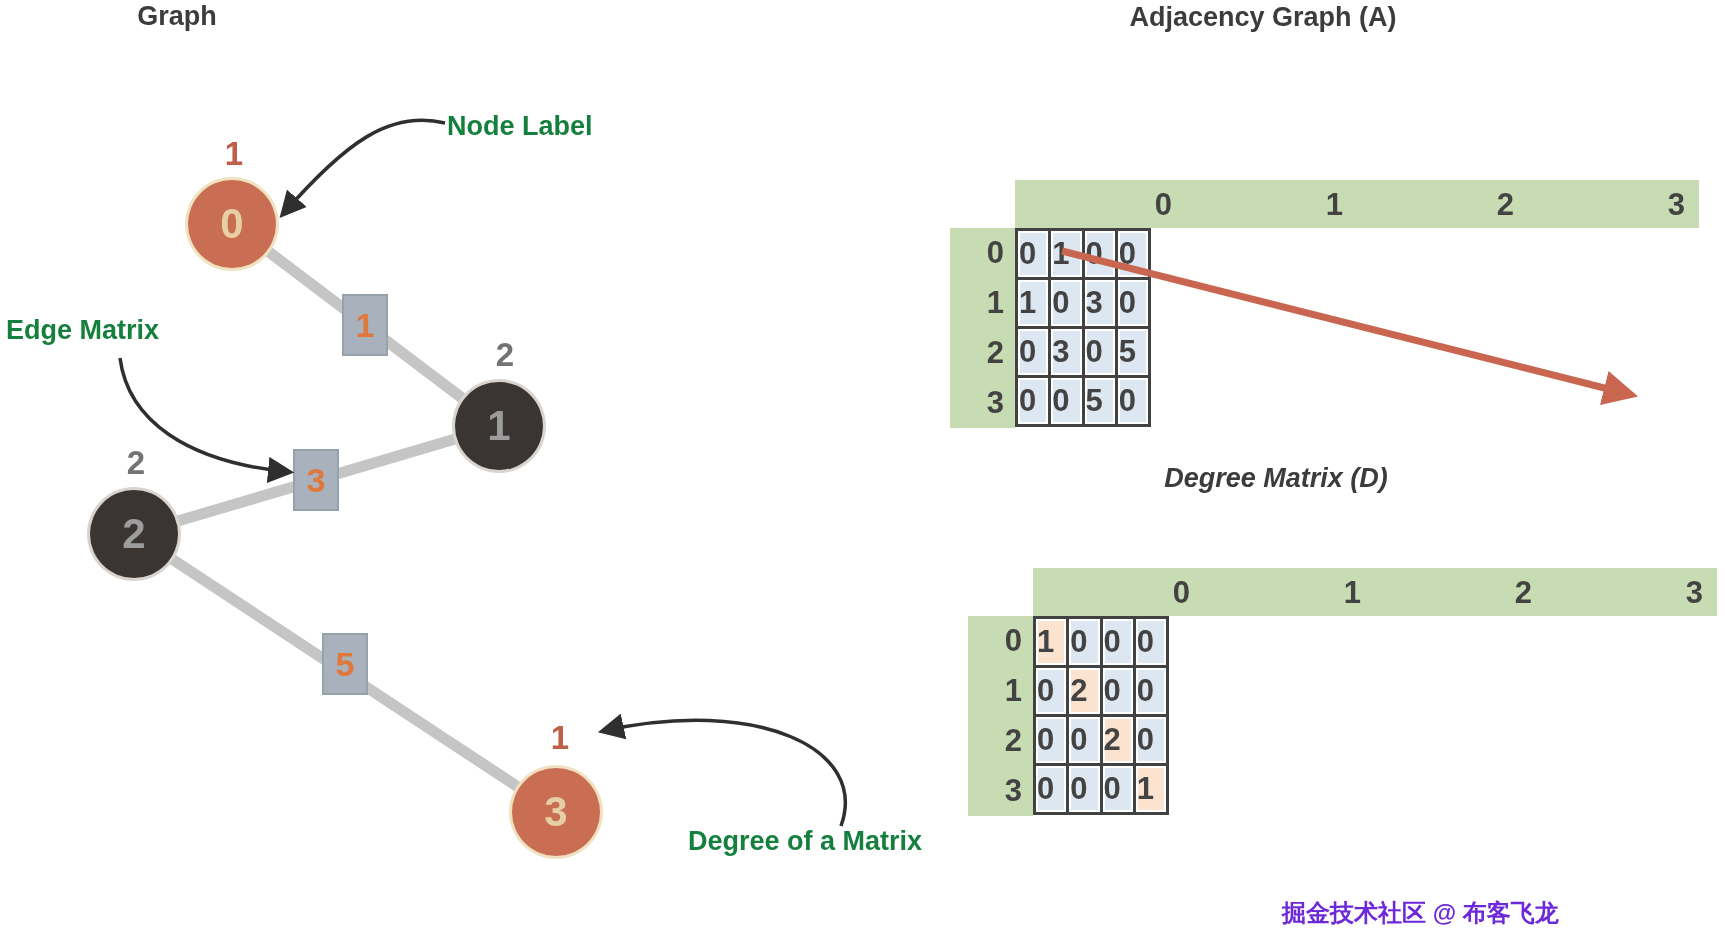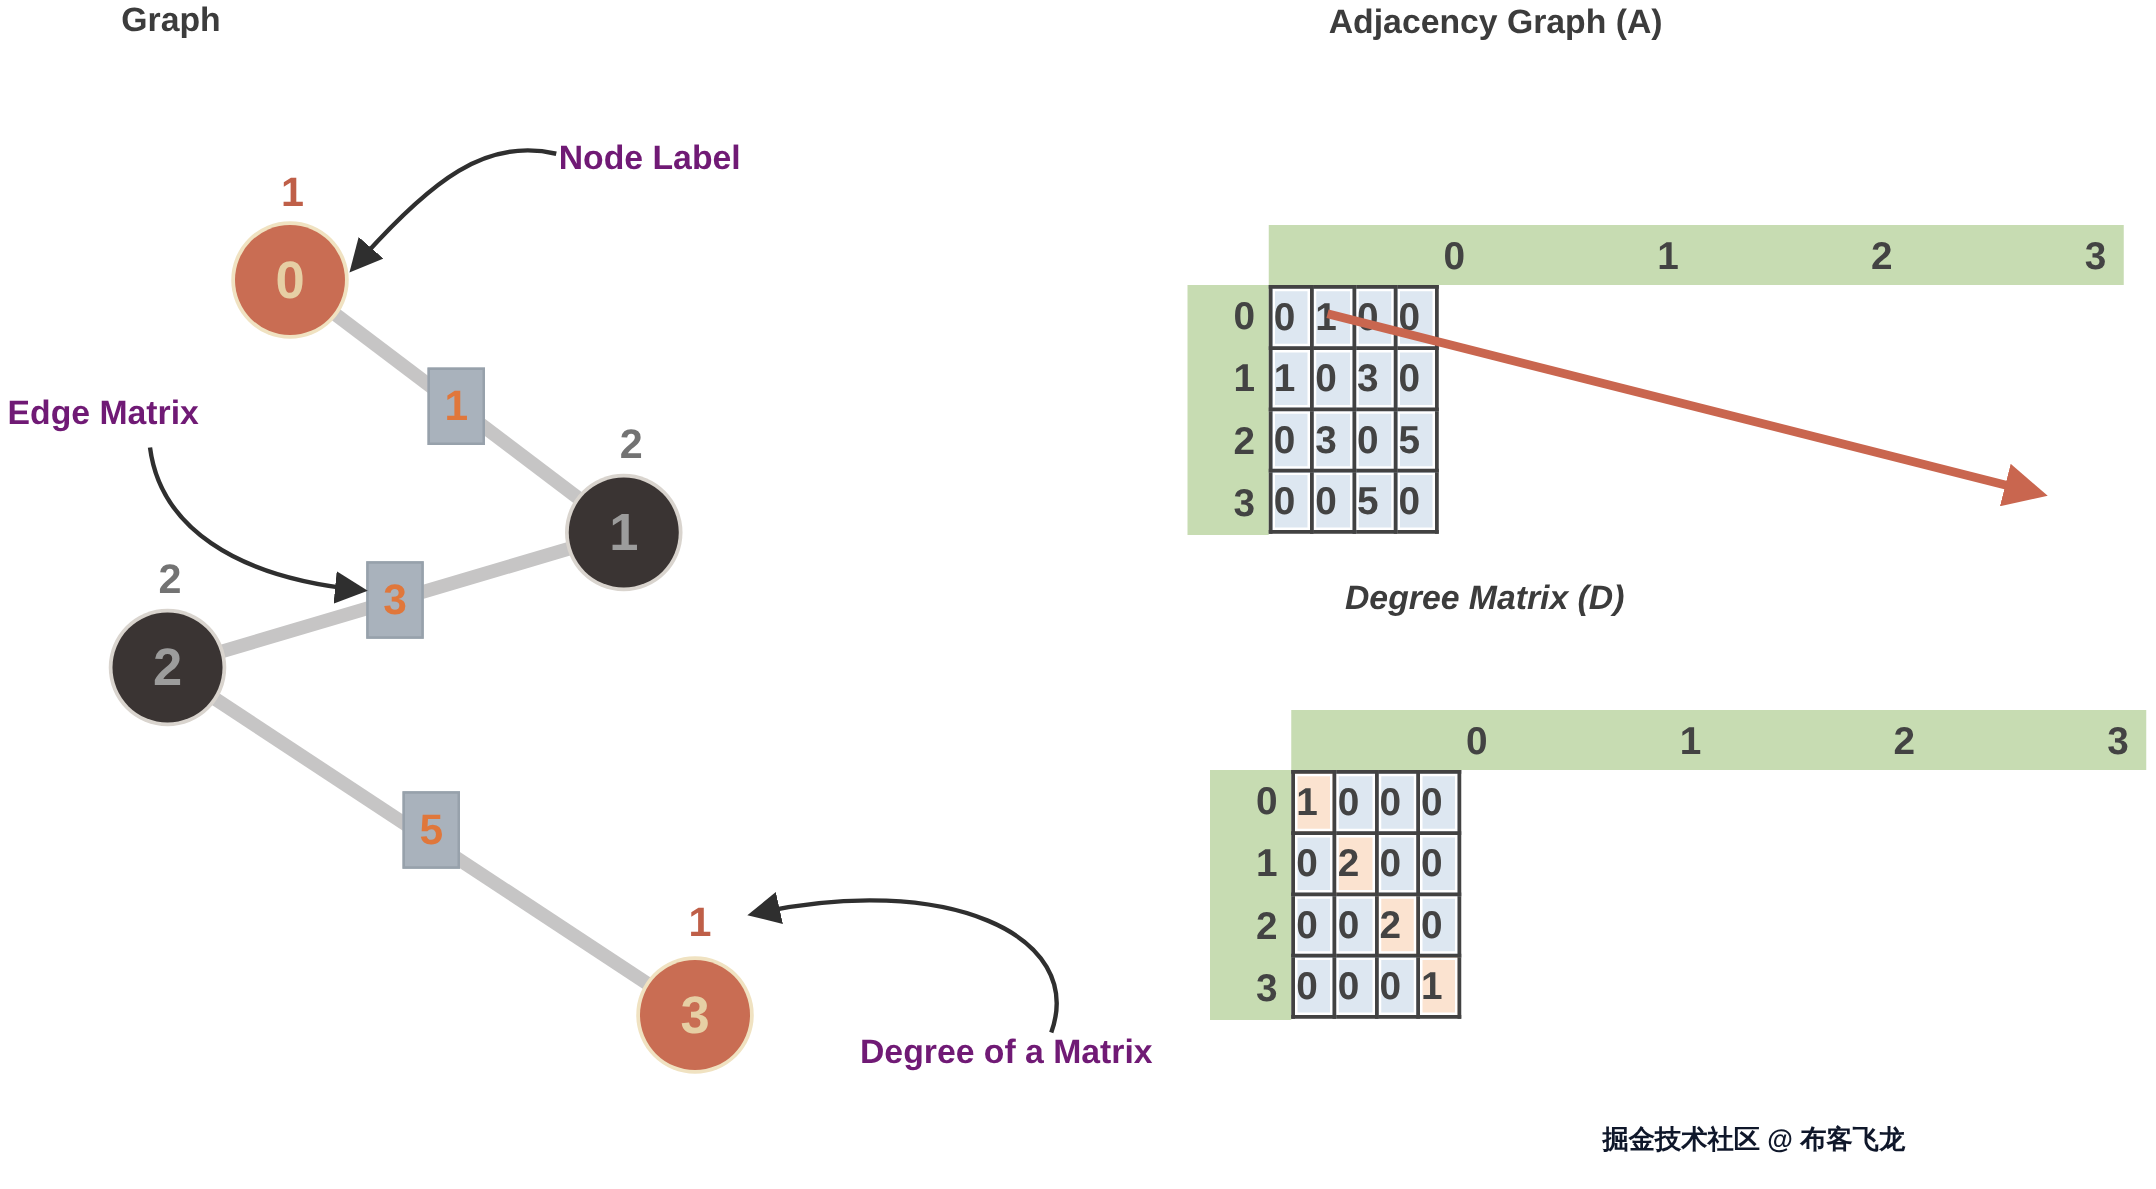--- a/index.html
+++ b/index.html
@@ -4,24 +4,24 @@
 <style>
   html,body{margin:0;padding:0;}
   body{
     width:1725px;height:951px;position:relative;overflow:hidden;
     background:#ffffff;
     font-family:"Liberation Sans","DejaVu Sans",sans-serif;
   }
   
   .panel-title{
     position:absolute;font-size:27px;font-weight:bold;color:#3c3c3c;
-    text-align:left;z-index:4;white-space:nowrap;
+    text-align:center;z-index:4;white-space:nowrap;
   }
   .anno{
-    position:absolute;font-size:27px;font-weight:bold;color:#701a75;
+    position:absolute;font-size:27px;font-weight:bold;color:#15803d;
     z-index:4;white-space:nowrap;
   }
   
   #graph-svg,#overlay-svg{position:absolute;left:0;top:0;z-index:1;pointer-events:none;}
   #overlay-svg{z-index:5;}
   .node{
     position:absolute;width:88px;height:88px;border-radius:50%;
     transform:translate(-50%,-50%);display:flex;align-items:center;justify-content:center;
     font-size:42px;font-weight:bold;z-index:2;
   }
@@ -59,22 +59,22 @@
   }
   table.mx-table td{
     width:168px;height:44px;background:#dde7f1;
     border:3px solid #424242;box-shadow:inset 0 0 0 2px #ffffff;
     text-align:right;padding-right:12px;
     font-size:31px;font-weight:bold;color:#434343;
   }
   table.mx-table td.diag{background:#fbe3d0;}
   
   #watermark{
-    position:absolute;left:1282px;top:897px;font-size:21px;font-weight:bold;
-    color:#0f172a;z-index:6;white-space:nowrap;
+    position:absolute;left:1282px;top:897px;font-size:24px;font-weight:bold;
+    color:#6d28d9;z-index:6;white-space:nowrap;
   }
 </style>
 </head>
 <body>
 
 <div class="panel-title" style="left:97px;top:1px;width:160px;">Graph</div>
 
 <svg id="graph-svg" width="960" height="951" viewBox="0 0 960 951">
   <line x1="232" y1="224" x2="499" y2="426" stroke="#c6c5c5" stroke-width="11"></line>
   <line x1="499" y1="426" x2="134" y2="534" stroke="#c6c5c5" stroke-width="11"></line>

